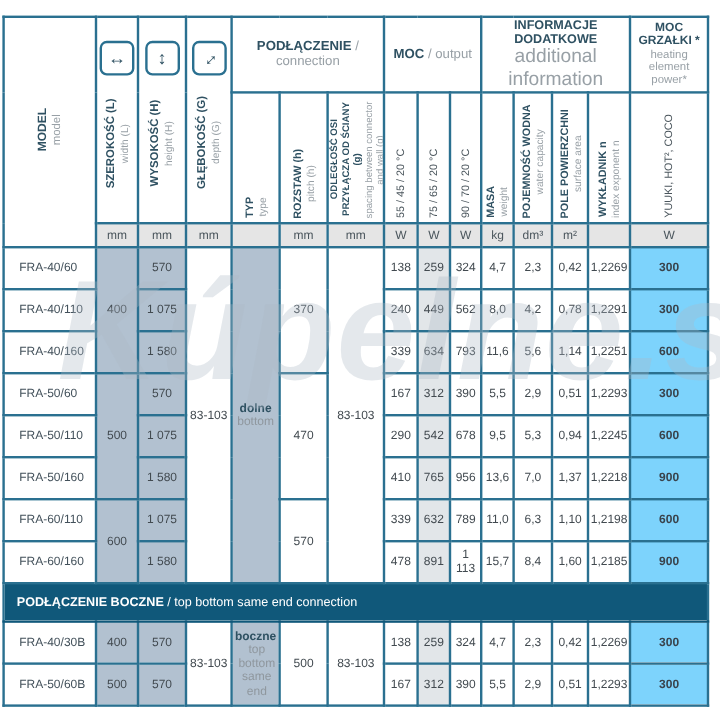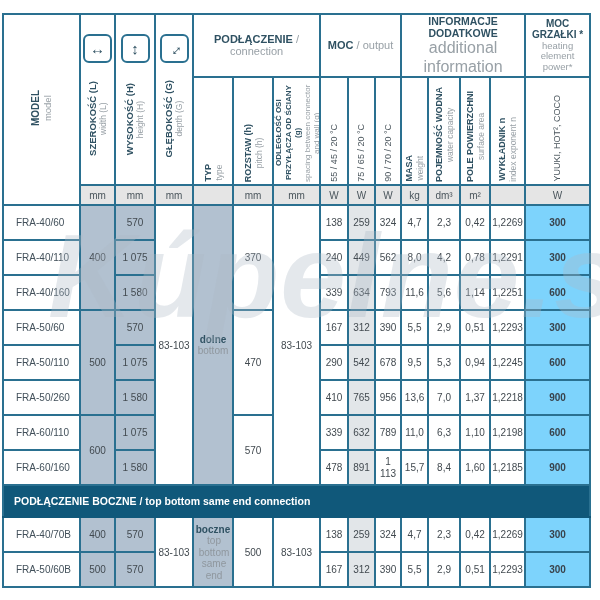--- a/index.html
+++ b/index.html
@@ -273,21 +273,21 @@
     <td>290</td>
     <td class="lshade">542</td>
     <td>678</td>
     <td>9,5</td>
     <td>5,3</td>
     <td>0,94</td>
     <td>1,2245</td>
     <td class="grz">600</td>
   </tr>
   <tr class="datarow">
-    <td class="model">FRA-50/260</td>
+    <td class="model">FRA-50/160</td>
     <td class="shade">1 580</td>
     <td>410</td>
     <td class="lshade">765</td>
     <td>956</td>
     <td>13,6</td>
     <td>7,0</td>
     <td>1,37</td>
     <td>1,2218</td>
     <td class="grz">900</td>
   </tr>
@@ -314,26 +314,26 @@
     <td>15,7</td>
     <td>8,4</td>
     <td>1,60</td>
     <td>1,2185</td>
     <td class="grz">900</td>
   </tr>
 
   <tr>
     <td class="sechead" colspan="15">
       <span>PODŁĄCZENIE BOCZNE</span>
-      <span style="font-weight:bold">/ top bottom same end connection</span>
-    </td>
-  </tr>
-
-  <tr class="datarow">
-    <td class="model">FRA-40/70B</td>
+      <span style="font-weight:normal">/ top bottom same end connection</span>
+    </td>
+  </tr>
+
+  <tr class="datarow">
+    <td class="model">FRA-40/30B</td>
     <td class="shade">400</td>
     <td class="shade">570</td>
     <td rowspan="2">83-103</td>
     <td class="shade typcell" rowspan="2">
       <div class="tp">boczne</div>
       <div class="te" style="width:40px;margin:0 auto">top bottom same end</div>
     </td>
     <td rowspan="2">500</td>
     <td rowspan="2">83-103</td>
     <td>138</td>

